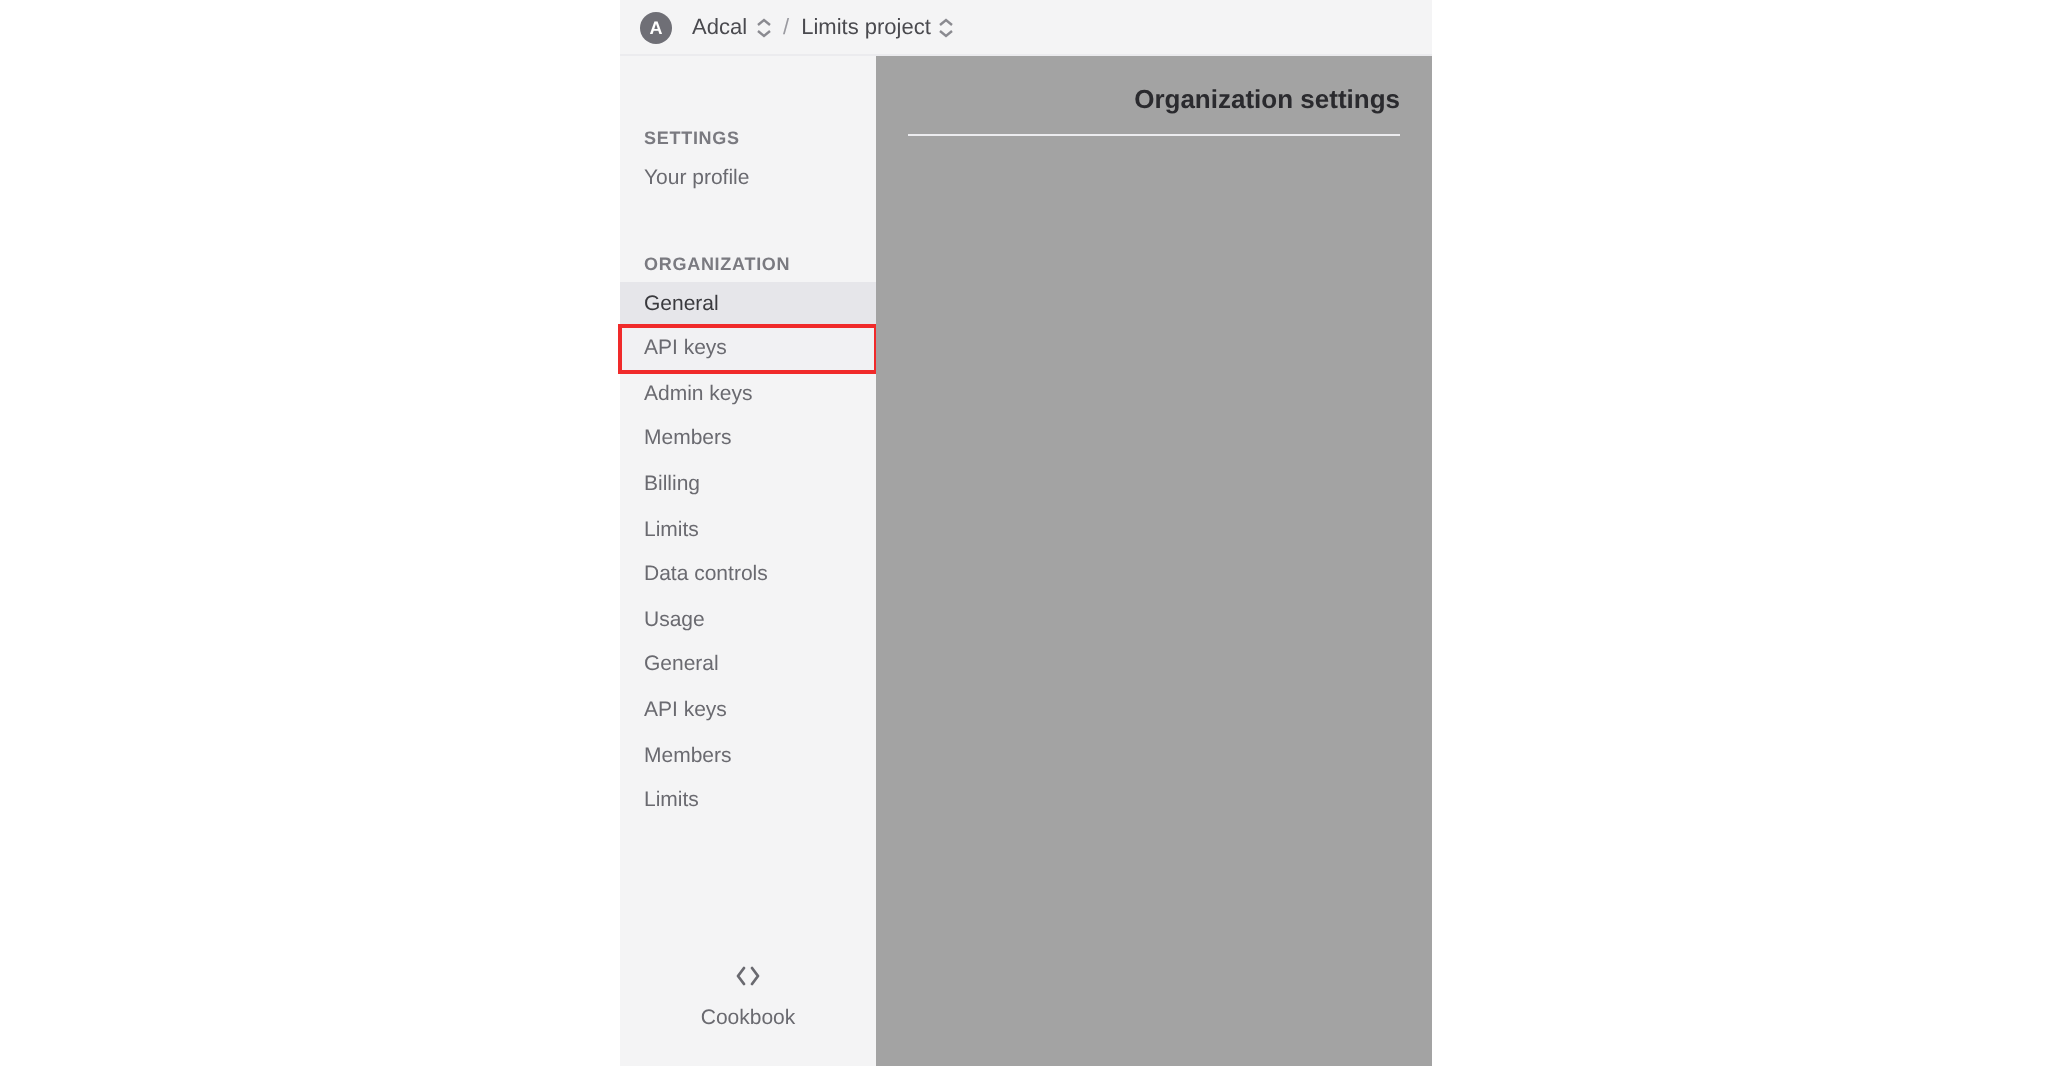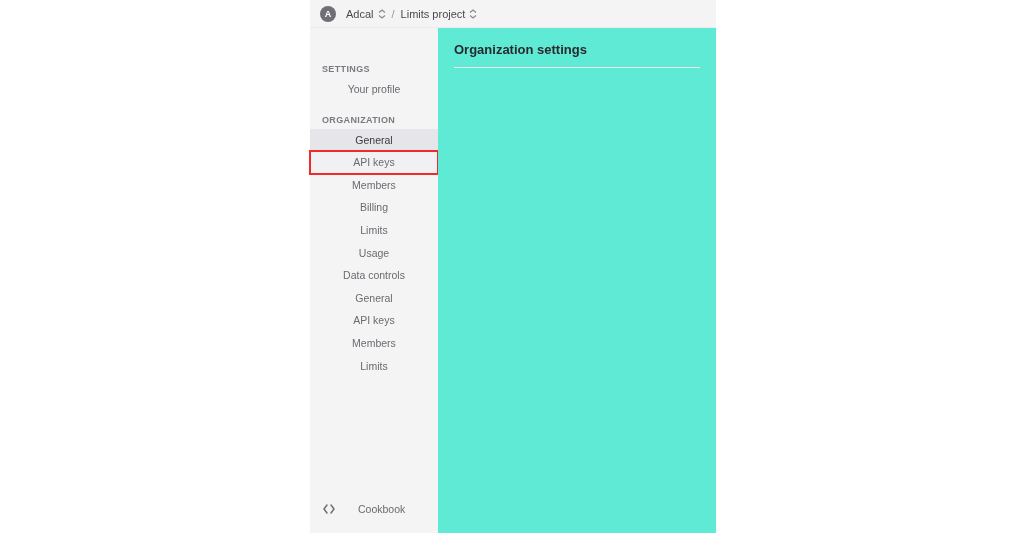--- a/index.html
+++ b/index.html
@@ -81,55 +81,56 @@
     color: #7a7a80;
     padding: 6px 12px 4px 12px;
     text-transform: uppercase;
     margin-top: 18px;
   }
   .nav-item {
     padding: 5px 12px;
     color: #6a6a70;
     cursor: pointer;
     line-height: 1.2;
-    text-align: center;
   }
   .nav-item.active {
     background: #e6e6ea;
     color: #3a3a3e;
   }
   .nav-item.highlighted {
     outline: 2px solid #f02a2a;
     outline-offset: -1px;
     background: #f1f1f3;
   }
   .sidebar-spacer { flex: 1; }
   .footer-links {
     padding: 4px 0 6px 0;
   }
   .footer-item {
     display: flex;
     align-items: center;
-    gap: 22px;
+    gap: 10px;
     padding: 4px 12px;
     color: #6a6a70;
     cursor: pointer;
     font-size: 10.5px;
+    flex-direction: column;
   }
   .footer-item .ficon {
     width: 14px;
     display: inline-flex;
     justify-content: center;
     font-size: 11px;
     color: #6a6a70;
   }
   .main {
     flex: 1;
-    background: #5eead4;
+    background: #a3a3a3;
     padding: 14px 16px;
+    text-align: right;
   }
   .page-title {
     font-size: 13px;
     font-weight: 600;
     color: #2a2a2e;
     padding-bottom: 10px;
     border-bottom: 1px solid #ececef;
   }
 </style>
 </head>
@@ -160,28 +161,29 @@
     </span>
   </div>
 
   <div class="body">
 
     <nav class="sidebar">
 
       <div class="section-label">SETTINGS</div>
       <div class="nav-item">Your profile</div>
 
-      <div class="section-label" style="margin-top:8px">ORGANIZATION</div>
+      <div class="section-label" style="margin-top:20px">ORGANIZATION</div>
       <div class="nav-item active">General</div>
       <div class="nav-item highlighted">API keys</div>
+      <div class="nav-item">Admin keys</div>
       <div class="nav-item">Members</div>
       <div class="nav-item">Billing</div>
       <div class="nav-item">Limits</div>
+      <div class="nav-item">Data controls</div>
       <div class="nav-item">Usage</div>
-      <div class="nav-item">Data controls</div>
 
       <div class="nav-item">General</div>
       <div class="nav-item">API keys</div>
       <div class="nav-item">Members</div>
       <div class="nav-item">Limits</div>
 
       <div class="sidebar-spacer"></div>
 
       <div class="footer-links">
         <div class="footer-item">

